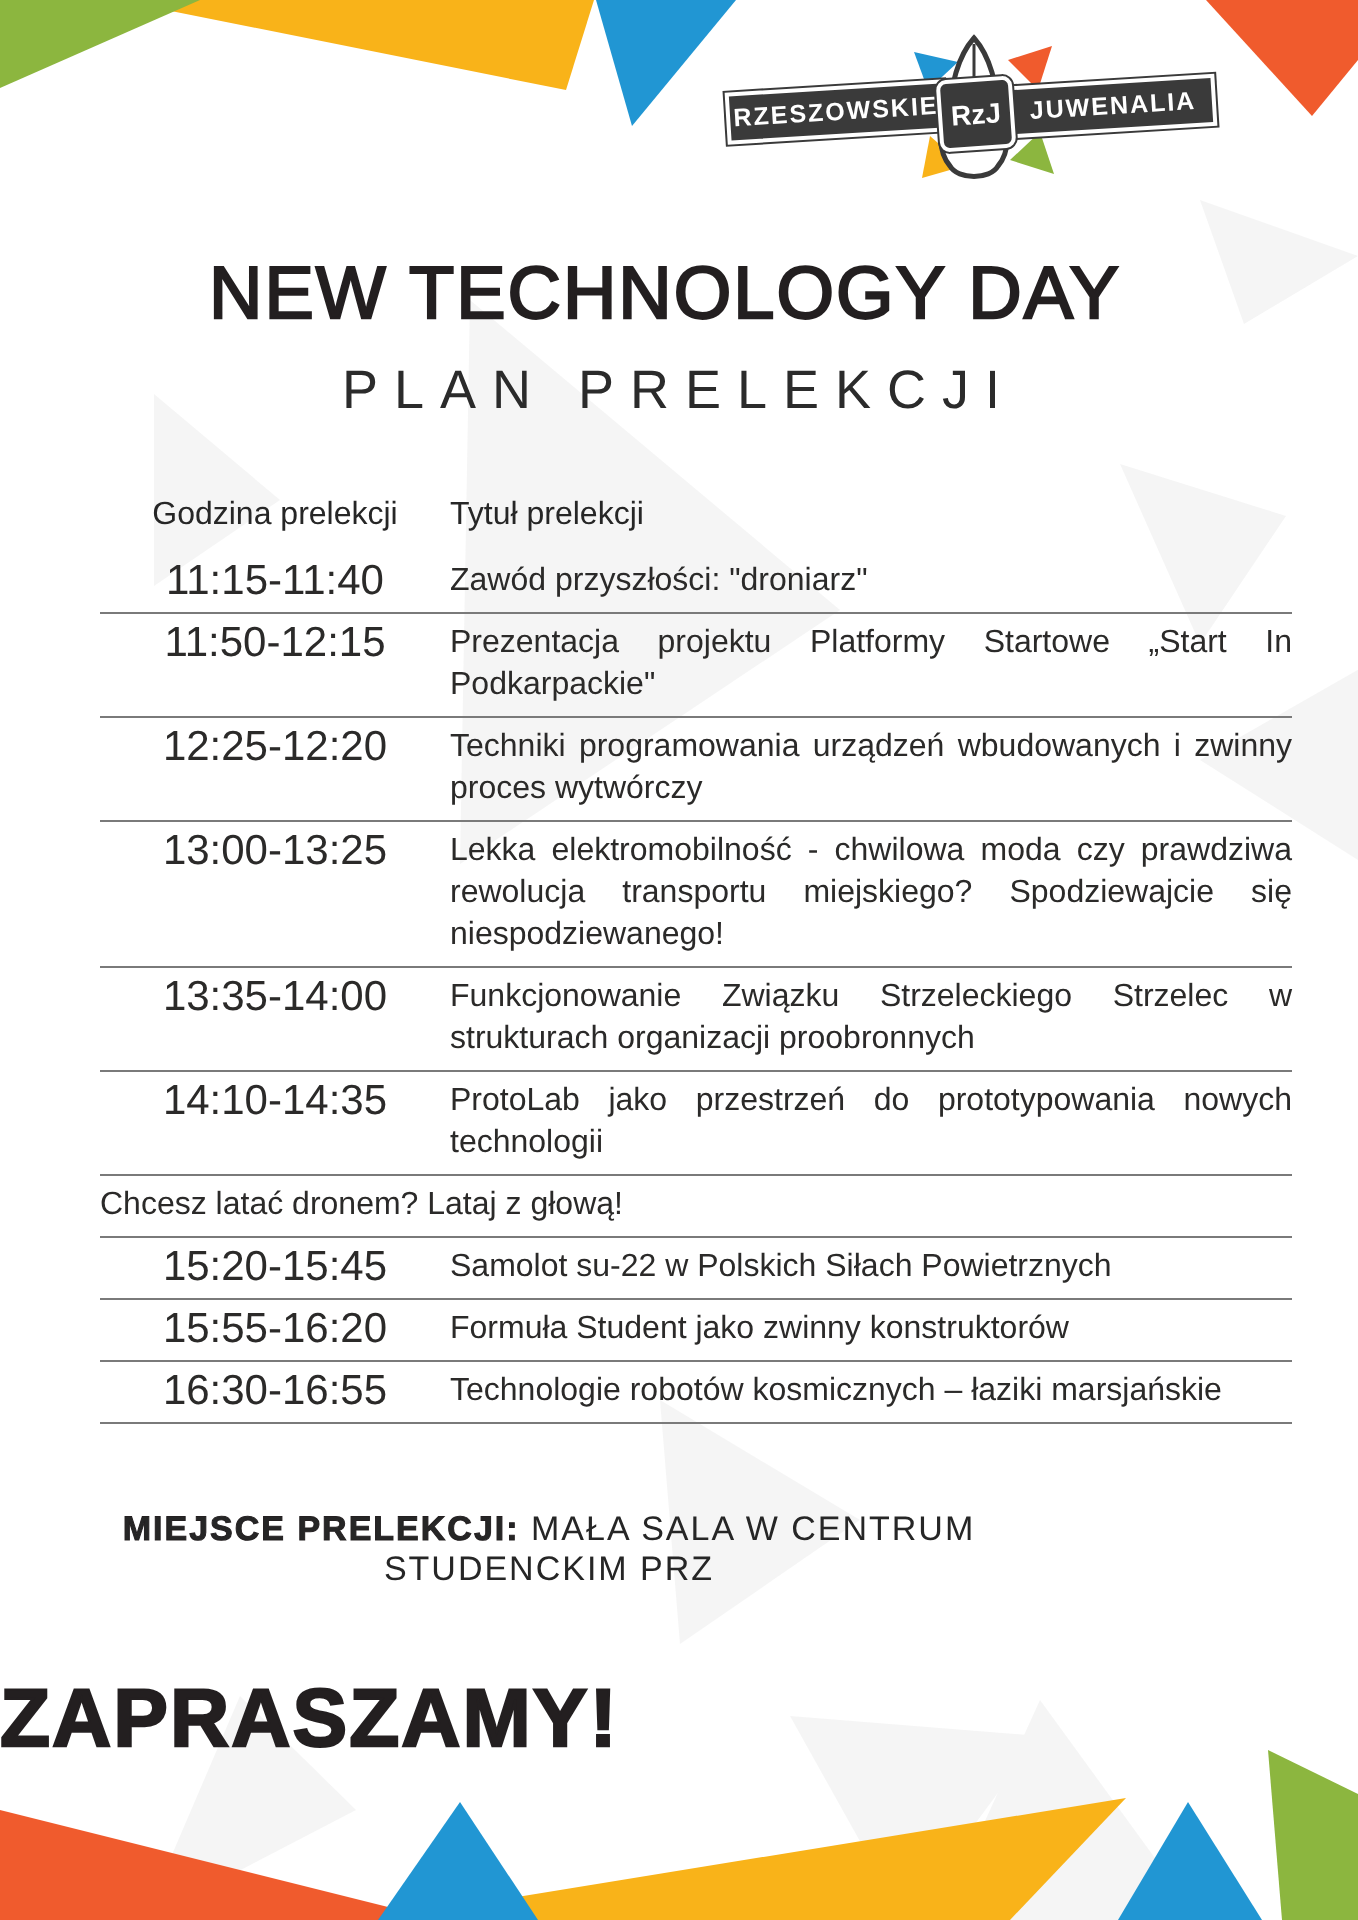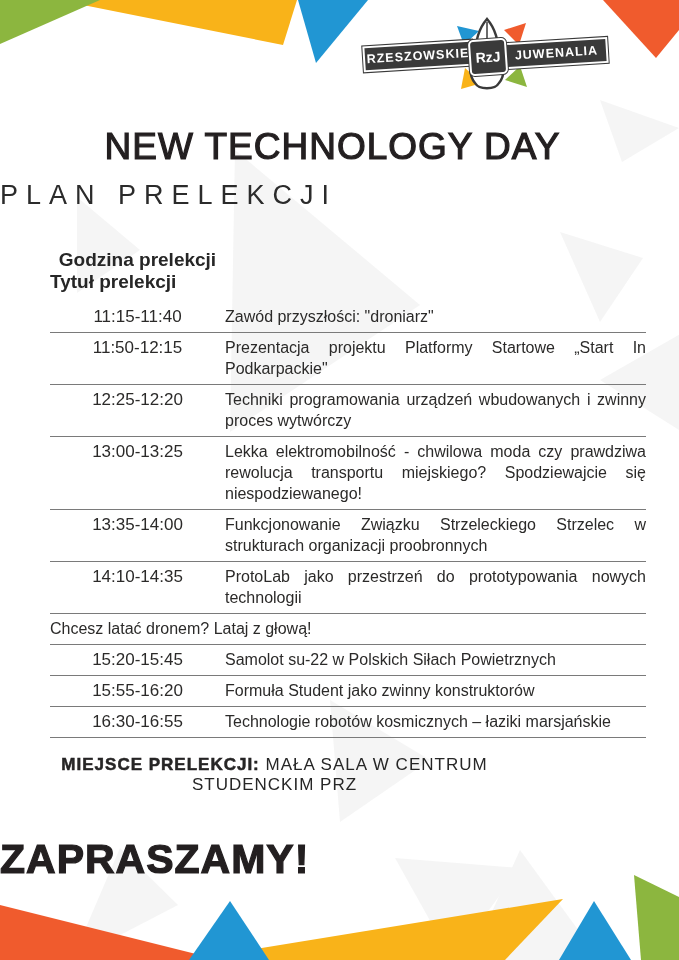--- a/index.html
+++ b/index.html
@@ -28,35 +28,35 @@
     font-weight:bold; font-size:14px;
   }
 
   
   .page-title {
     position:absolute; left:0; top:126px; width:665px; text-align:center;
     font-size:37px; font-weight:normal; color:#231f20; letter-spacing:1px;
     -webkit-text-stroke:1.2px #231f20;
   }
   .page-subtitle {
-    position:absolute; left:0; top:180px; width:679px; text-align:left;
+    position:absolute; left:0; top:180px; width:679px; text-align:center;
     font-size:27px; font-weight:normal; color:#2b2b2b; letter-spacing:8px;
   }
 
   
   .schedule { position:absolute; left:50px; top:249px; width:596px; }
-  .sched-header { display:flex; font-weight:bold; font-size:19px; color:#262626; padding-bottom:9px;flex-direction:column; }
+  .sched-header { display:flex; font-weight:normal; font-size:16px; color:#262626; padding-bottom:9px; }
   .col-time  { flex:none; width:175px; text-align:center; }
   .col-title { flex:1; }
   .sched-header .col-time { text-align:center; }
   .sched-row {
     display:flex; border-bottom:1px solid var(--c-line);
     padding:4px 0 5px 0; font-size:16px; line-height:21px;
   }
-  .sched-row .col-time { font-size:17px; }
+  .sched-row .col-time { font-size:21px; }
   .sched-row .col-title { text-align:justify; -moz-text-align-last:left; text-align-last:left; }
 
   
   .venue-line {
     position:absolute; left:0; top:755px; width:549px; text-align:center;
     font-size:17px; color:#262626; letter-spacing:1px;
   }
   .venue-label { font-weight:bold; -webkit-text-stroke:0.5px #231f20; letter-spacing:1px; }
   .closing {
     position:absolute; left:0; top:836px; width:679px; 

